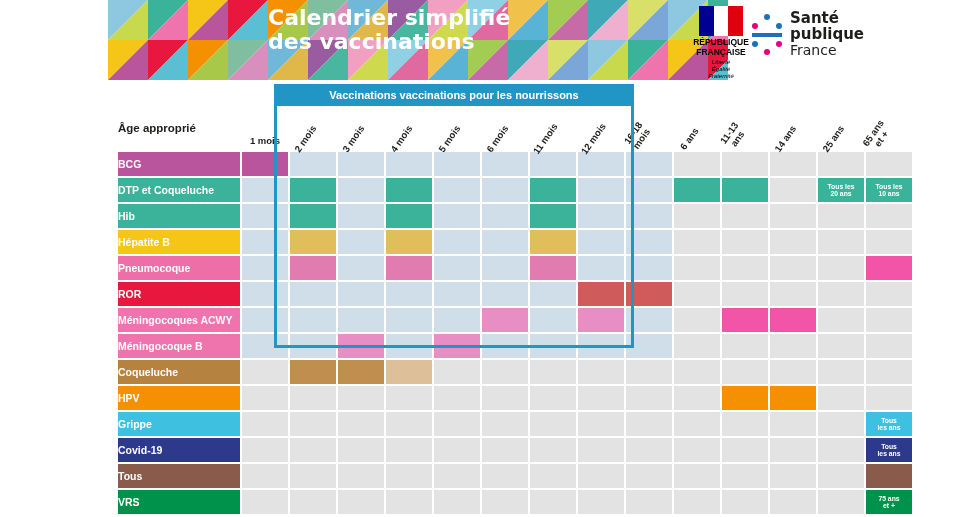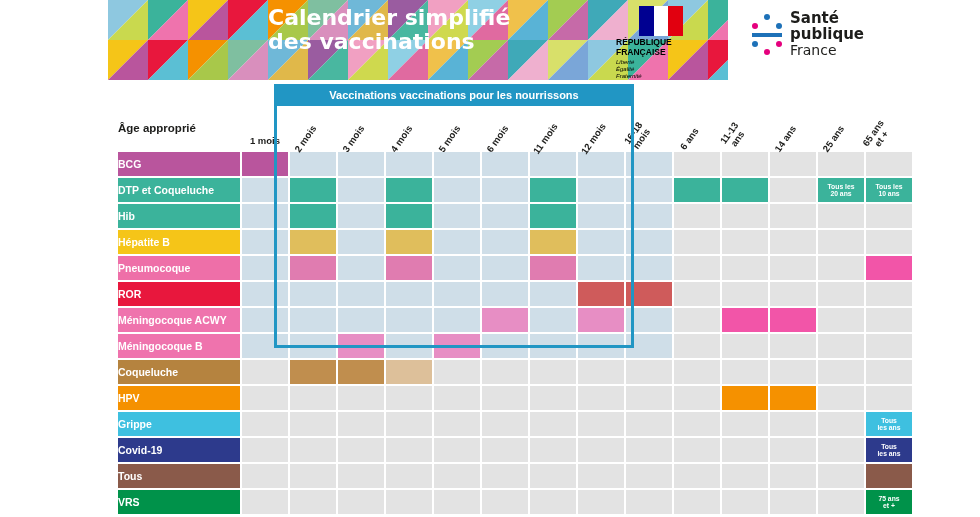--- a/index.html
+++ b/index.html
@@ -25,21 +25,21 @@
     letter-spacing:1px;
     font-family:"DejaVu Sans", sans-serif;
   }
   .title{
     position:absolute;left:268px;top:6px;
     font-size:22px;font-weight:bold;color:#ffffff;
     line-height:24px;
     font-family:"DejaVu Sans", sans-serif;
   }
   .logo-rf{
-    position:absolute;left:616px;top:6px;width:90px;text-align:left;
+    position:absolute;left:676px;top:6px;width:90px;text-align:center;
   }
   .logo-rf .flag{
     width:44px;height:30px;margin:0 auto;position:relative;display:block;
     background:linear-gradient(to right,#000091 0 33.3%,#ffffff 33.3% 66.6%,#E1000F 66.6% 100%);
   }
   .logo-rf .rf-txt{
     font-size:8.5px;font-weight:bold;color:#000000;line-height:9.5px;margin-top:2px;
   }
   .logo-rf .rf-dev{
     font-size:6px;color:#000000;line-height:7px;font-style:italic;margin-top:2px;
@@ -352,21 +352,21 @@
           <td class="cell" style="background: rgb(207, 222, 232);"></td>
           <td class="cell" style="background: rgb(207, 91, 91);"></td>
           <td class="cell" style="background: rgb(207, 91, 91);"></td>
           <td class="cell" style="background: rgb(227, 227, 227);"></td>
           <td class="cell" style="background: rgb(227, 227, 227);"></td>
           <td class="cell" style="background: rgb(227, 227, 227);"></td>
           <td class="cell" style="background: rgb(227, 227, 227);"></td>
           <td class="cell" style="background: rgb(227, 227, 227);"></td>
         </tr>
         <tr>
-          <td class="rowlabel" style="background: rgb(239, 115, 173);">Méningocoque ACWY</td>
+          <td class="rowlabel" style="background: rgb(239, 115, 173);">Méningocoques ACWY</td>
           <td class="cell" style="background: rgb(207, 222, 232);"></td>
           <td class="cell" style="background: rgb(207, 222, 232);"></td>
           <td class="cell" style="background: rgb(207, 222, 232);"></td>
           <td class="cell" style="background: rgb(207, 222, 232);"></td>
           <td class="cell" style="background: rgb(207, 222, 232);"></td>
           <td class="cell" style="background: rgb(231, 142, 196);"></td>
           <td class="cell" style="background: rgb(207, 222, 232);"></td>
           <td class="cell" style="background: rgb(231, 142, 196);"></td>
           <td class="cell" style="background: rgb(207, 222, 232);"></td>
           <td class="cell" style="background: rgb(227, 227, 227);"></td>

